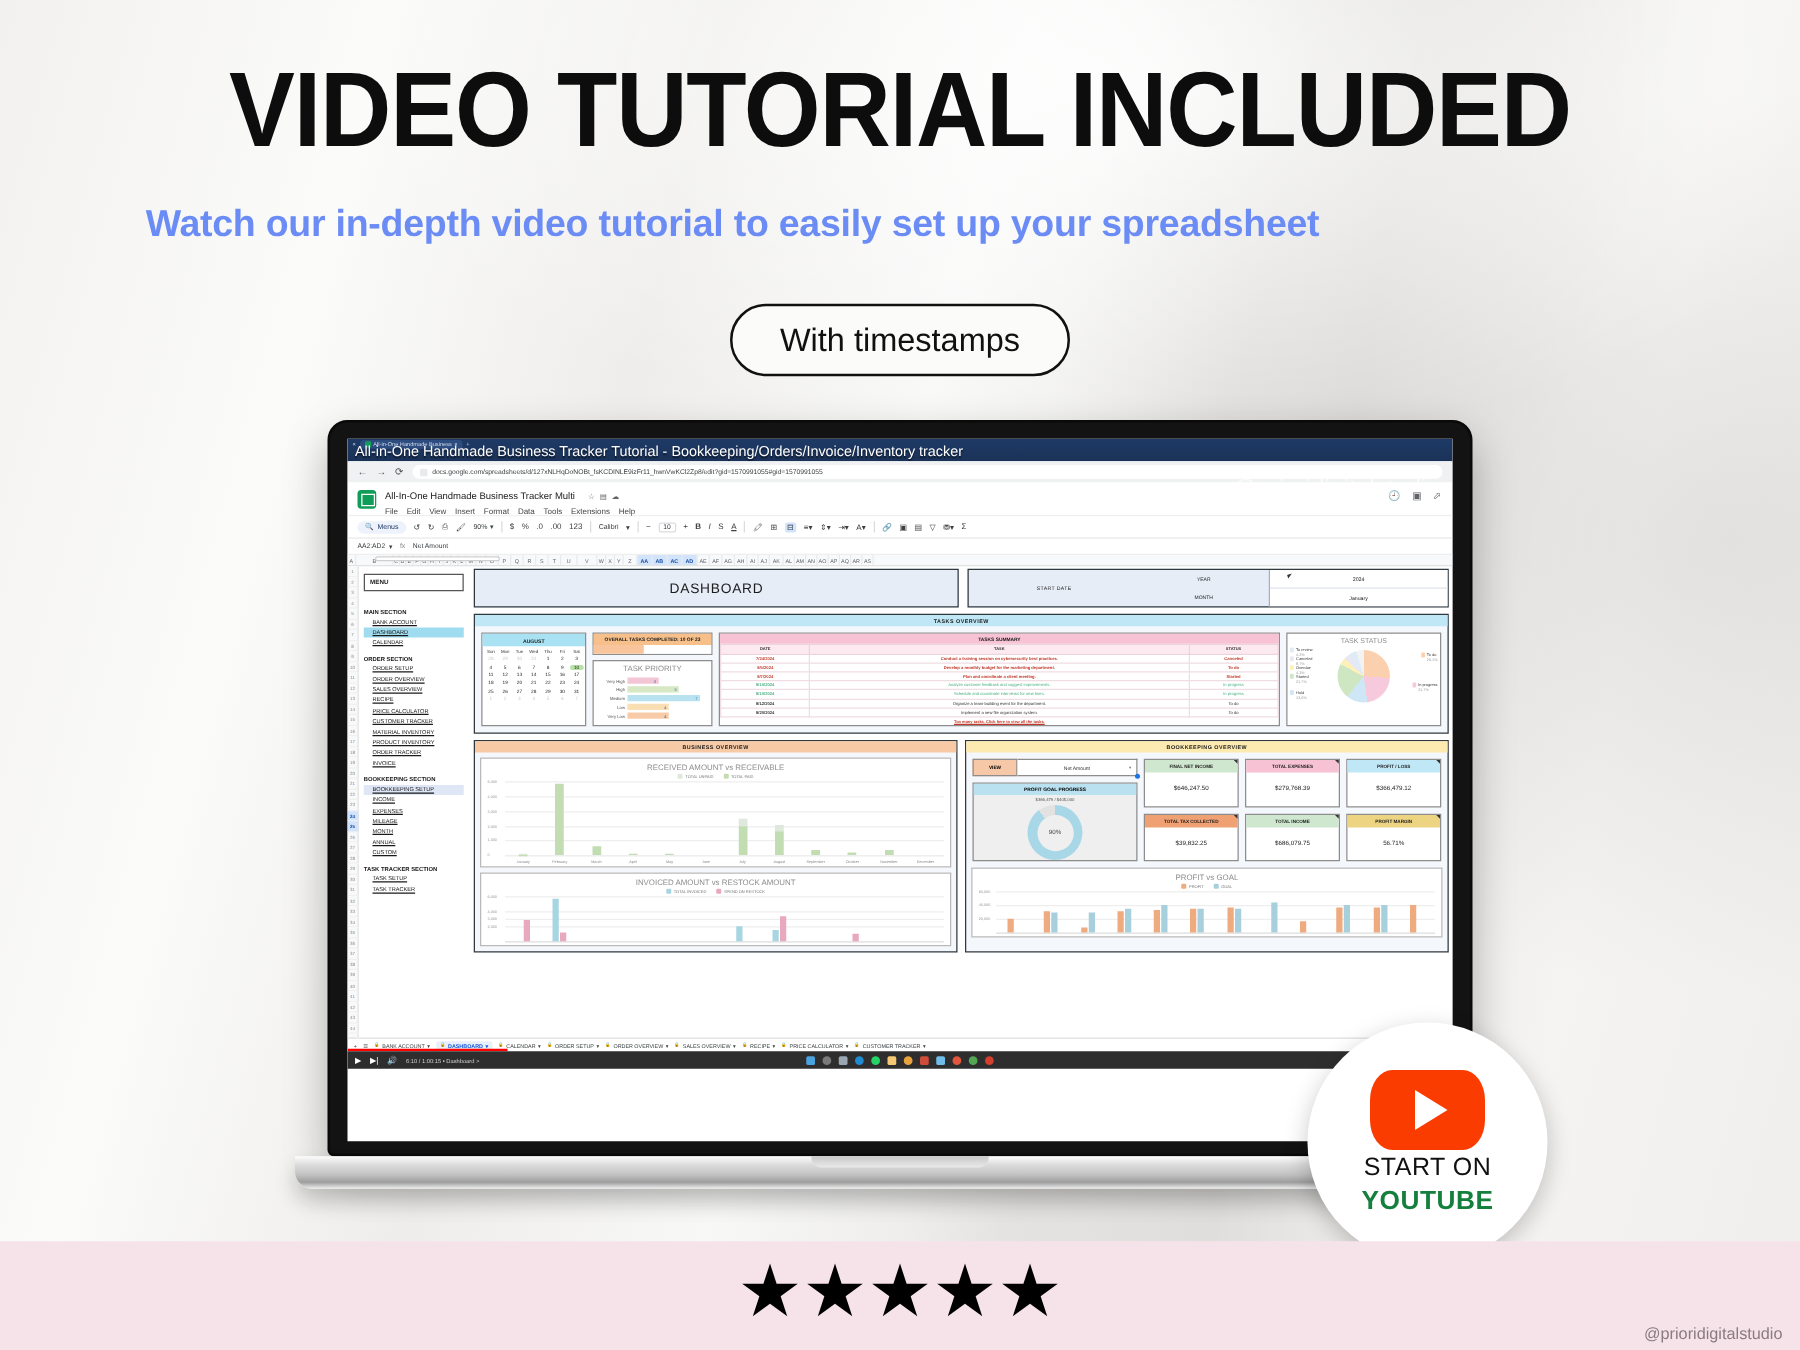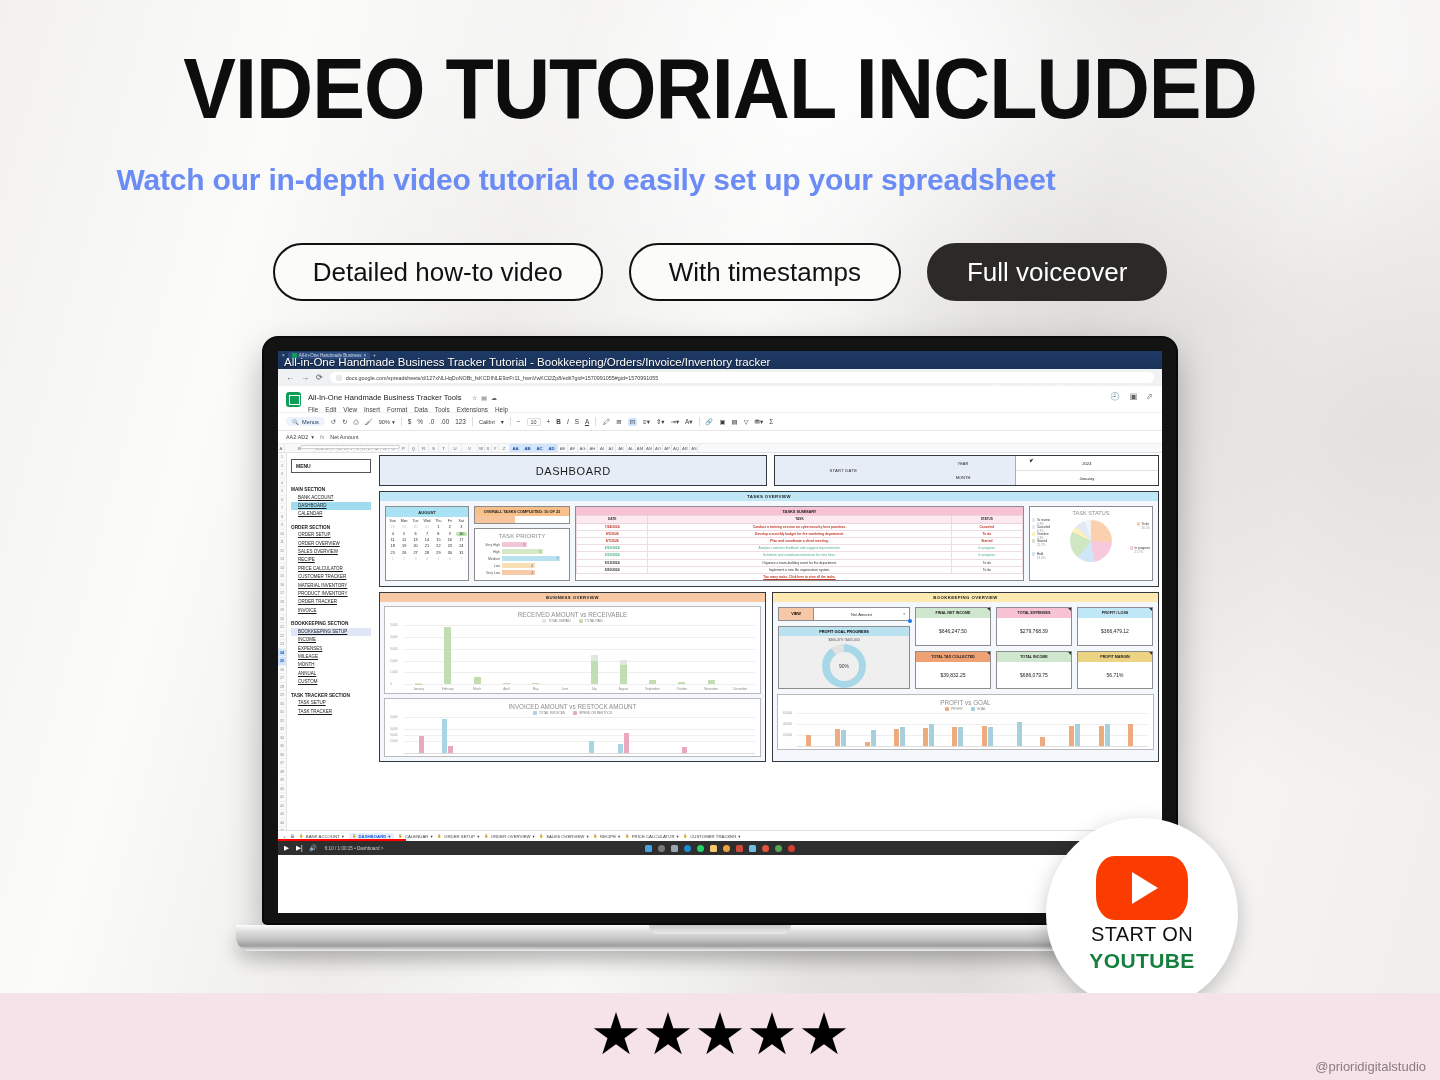--- a/index.html
+++ b/index.html
@@ -227,23 +227,21 @@
 </style>
 </head>
 <body>
 
 <div class="bgsoft"></div>
 
 <div class="headline">VIDEO TUTORIAL INCLUDED</div>
 <div class="subhead">Watch our in-depth video tutorial to easily set up your spreadsheet</div>
 
 <div class="pills">
-  <div class="pill">Detailed how-to video</div>
   <div class="pill">With timestamps</div>
-  <div class="pill dark">Full voiceover</div>
 </div>
 
 <div class="laptop">
   <div class="lid">
     <div class="screen">
 
       <div class="vtitlebar">
         <div class="vtabs">
           <span>×</span>
           <span class="vtab">
@@ -263,21 +261,21 @@
         <span class="urlfield">
           <span class="lockg"></span>
           <span>docs.google.com/spreadsheets/d/127xNLHqDoNOBt_fsKCDINLE9izFr11_hwnVwKCl2Zp8/edit?gid=1570991055#gid=1570991055</span>
         </span>
         <span class="wmark">@prioridigitalstudio</span>
       </div>
 
       <div class="sheetsbar">
         <span class="sicon"></span>
         <span>
-          <span class="sname">All-In-One Handmade Business Tracker Tools</span>
+          <span class="sname">All-In-One Handmade Business Tracker Multi</span>
           <span class="stars">
             <span>☆</span>
             <span>▤</span>
             <span>☁</span>
           </span>
           <span class="smenu">
             <span>File</span>
             <span>Edit</span>
             <span>View</span>
             <span>Insert</span>

